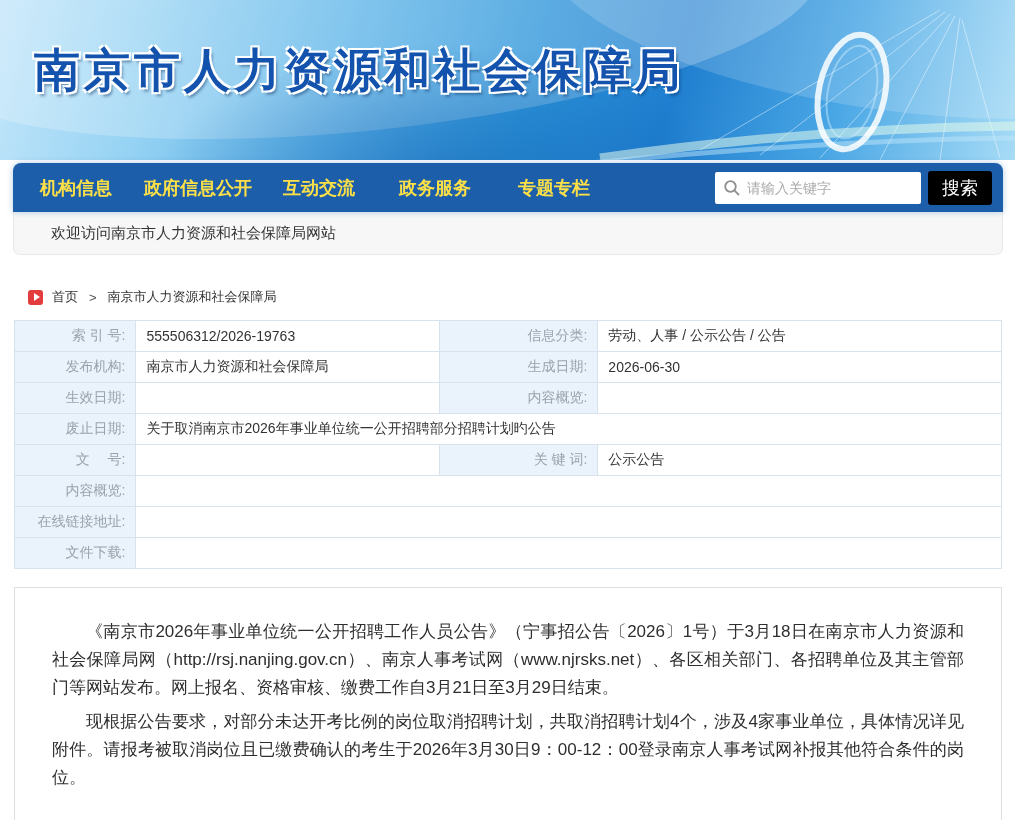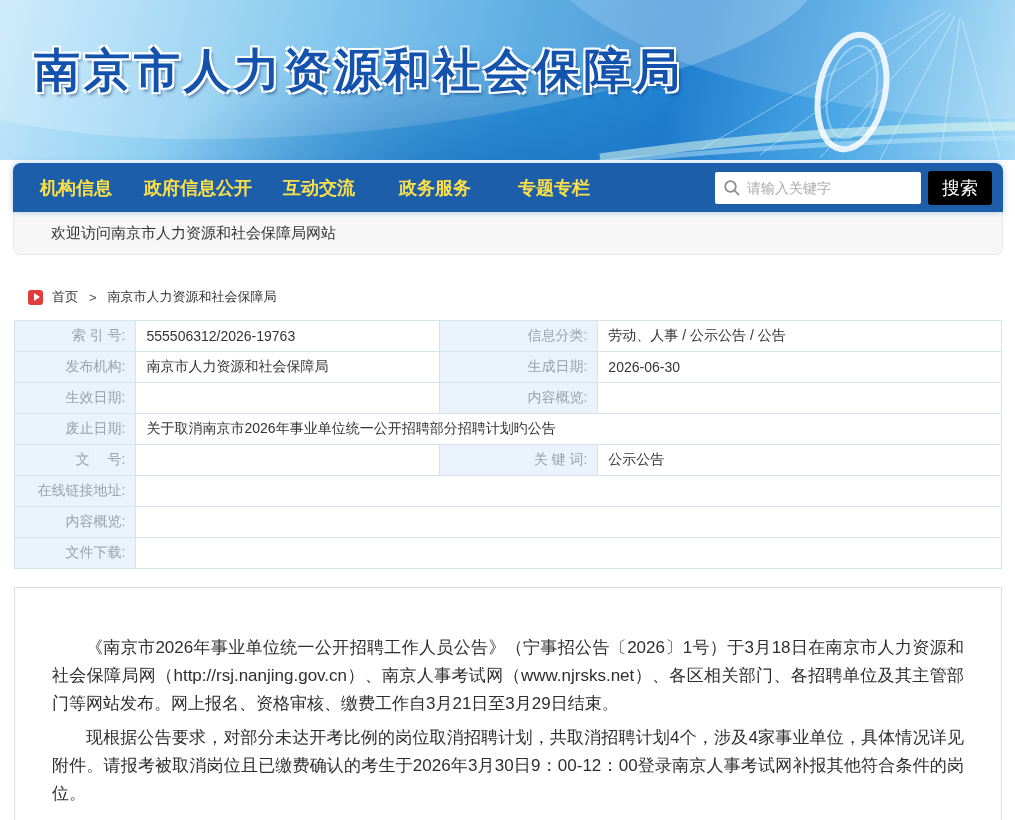--- a/index.html
+++ b/index.html
@@ -61,21 +61,21 @@
   td.lbl { background:#eaf3fb; color:#99a3ad; text-align:right; padding-right:13px; white-space:nowrap; }
   td.val { background:#fff; color:#333; padding-left:14px; }
   .w1{width:121px;} .w2{width:302px;} .w3{width:158px;} .w4{width:402px;}
 
   
   .article { width:988px; margin:18px 0 0 14px; border:1px solid #dedede; background:#fff;
     height:236px; padding:13px 0 0 0; }
   .article h1 { text-align:center; font-family:"Liberation Serif","DejaVu Serif",serif;
     font-size:21px; font-weight:bold; color:#333; letter-spacing:1px; margin-top:10px; }
   .article p { font-size:17px; line-height:28px; color:#2e2e2e; padding:0 37px;
-    text-indent:2em; margin-top:33px; text-align:justify; }
+    text-indent:2em; margin-top:17px; text-align:justify; }
   .article p + p { margin-top:6px; }
 </style>
 </head>
 <body>
 
 <div class="banner">
   <div class="swoosh"></div>
   <div class="swoosh2"></div>
   <div class="shade"></div>
   <svg class="deco" width="1015" height="160" viewBox="0 0 1015 160">
@@ -151,25 +151,25 @@
     <td class="lbl">废止日期:</td>
     <td class="val" colspan="3">关于取消南京市2026年事业单位统一公开招聘部分招聘计划旳公告</td>
   </tr>
   <tr>
     <td class="lbl">文　 号:</td>
     <td class="val"></td>
     <td class="lbl">关 键 词:</td>
     <td class="val">公示公告</td>
   </tr>
   <tr>
-    <td class="lbl">在线链接地址:</td>
+    <td class="lbl">内容概览:</td>
     <td class="val" colspan="3"></td>
   </tr>
   <tr>
-    <td class="lbl">内容概览:</td>
+    <td class="lbl">在线链接地址:</td>
     <td class="val" colspan="3"></td>
   </tr>
   <tr>
     <td class="lbl">文件下载:</td>
     <td class="val" colspan="3"></td>
   </tr>
 </tbody>
   </table>
 
 <div class="article">

